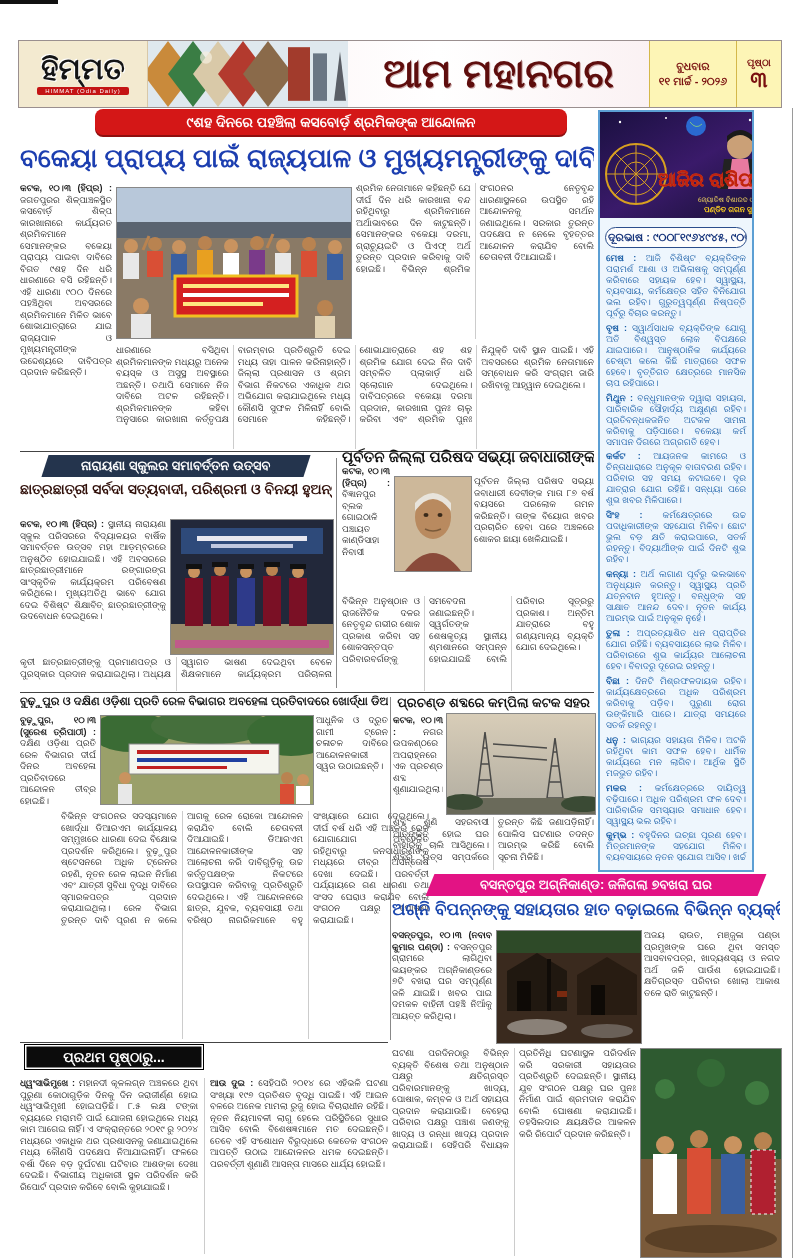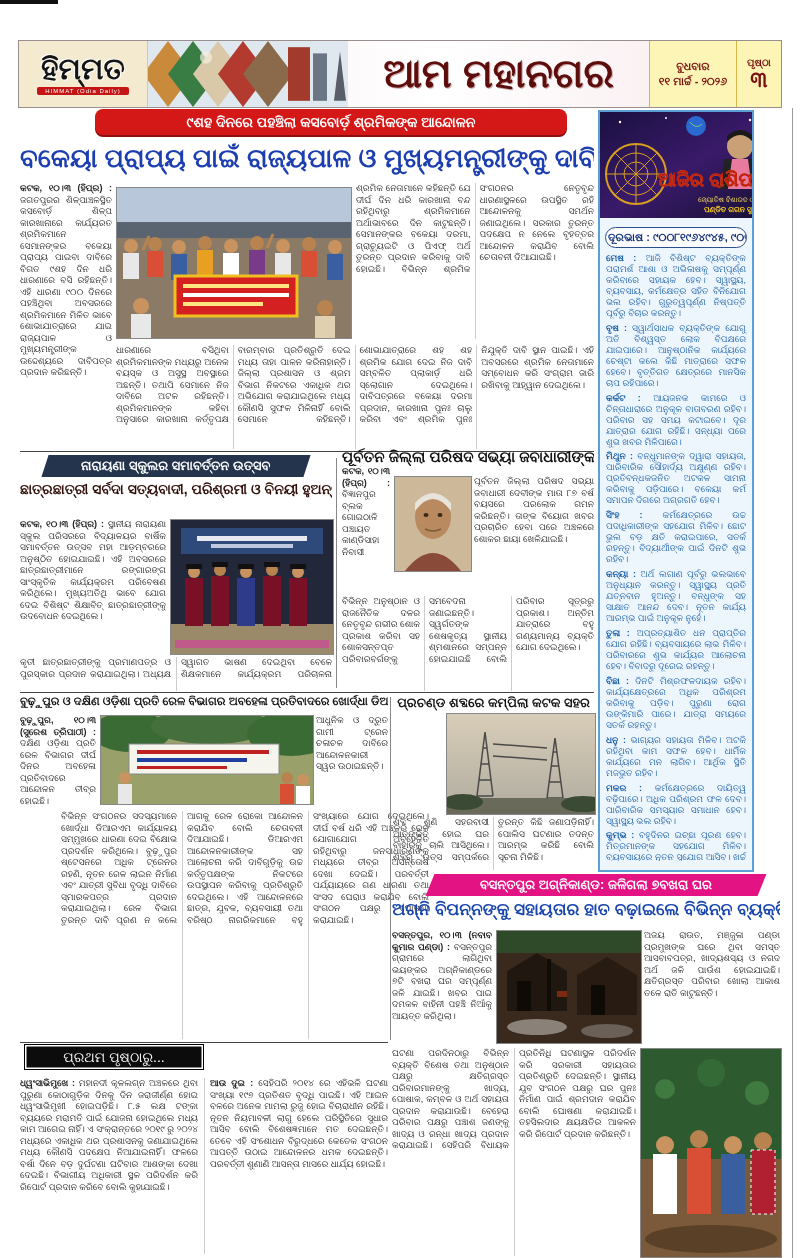--- a/index.html
+++ b/index.html
@@ -98,21 +98,21 @@
     color:#1946ae;text-align:center;white-space:nowrap;overflow:hidden;}
   .fire-colA{left:0;top:58px;width:100px;height:114px;}
   .fire-photo{left:104px;top:58px;width:144px;height:112px;border:1px solid #888;}
   .fire-colB{left:252px;top:58px;width:136px;height:114px;}
   .fire-bottom{left:0;top:176px;width:244px;height:208px;column-count:2;column-gap:10px;
     column-rule:1px solid #ccc;}
   .fire-photo2{left:248px;top:176px;width:140px;height:208px;border:1px solid #888;}
   
   .cont{left:20px;top:1044px;width:368px;height:212px;}
   .cont-header{margin-left:4px;width:178px;height:24px;background:#0c0c0c;color:#fff;
-    font-size:14px;font-weight:normal;display:flex;align-items:center;justify-content:center;
+    font-size:14px;font-weight:bold;display:flex;align-items:center;justify-content:center;
     box-shadow:inset 0 0 0 1.5px #fff;border:1.5px solid #000;}
   .cont-body{position:absolute;left:0;top:34px;width:368px;height:176px;column-count:2;
     column-gap:12px;column-rule:1px solid #ccc;}
   .cont-body p{margin:0 0 4px 0;}
   
   .sidebar{left:598px;top:110px;width:156px;height:762px;background:#eef6fd;
     border:2px solid #5c9fd4;box-sizing:border-box;}
   .phone-pill{margin:5px 5px 3px 5px;border:1.5px solid #2b4e8c;border-radius:11px;
     background:#fdfdfd;font-size:11px;font-weight:bold;color:#15337a;text-align:center;
     padding:3px 2px;white-space:nowrap;overflow:hidden;}
@@ -293,20 +293,24 @@
     </g>
   </svg>
   <div class="abs clip news rail-colB">ଆଧୁନିକ ଓ ଦ୍ରୁତ ଗାମୀ ଟ୍ରେନ ଚଳାଚଳ ଦାବିରେ ଆନ୍ଦୋଳନକାରୀ ସ୍ୱର ଉଠାଇଛନ୍ତି।</div>
   <div class="abs clip news rail-bottom">ବିଭିନ୍ନ ସଂଗଠନର ସଦସ୍ୟମାନେ ଖୋର୍ଦ୍ଧା ଡିଆରଏମ କାର୍ଯ୍ୟାଳୟ ସମ୍ମୁଖରେ ଧାରଣା ଦେଇ ବିକ୍ଷୋଭ ପ୍ରଦର୍ଶନ କରିଥିଲେ। ବୁଢ଼ୁପୁର ଷ୍ଟେସନରେ ଅଧିକ ଟ୍ରେନର ରହଣି, ନୂତନ ରେଳ ଲାଇନ ନିର୍ମାଣ ଏବଂ ଯାତ୍ରୀ ସୁବିଧା ବୃଦ୍ଧି ଦାବିରେ ସ୍ମାରକପତ୍ର ପ୍ରଦାନ କରାଯାଇଥିଲା। ରେଳ ବିଭାଗ ତୁରନ୍ତ ଦାବି ପୂରଣ ନ କଲେ ଆଗକୁ ରେଳ ରୋକୋ ଆନ୍ଦୋଳନ କରାଯିବ ବୋଲି ଚେତାବନୀ ଦିଆଯାଇଛି। ଡିଆରଏମ ଆନ୍ଦୋଳନକାରୀଙ୍କ ସହ ଆଲୋଚନା କରି ଦାବିଗୁଡ଼ିକୁ ଉଚ୍ଚ କର୍ତ୍ତୃପକ୍ଷଙ୍କ ନିକଟରେ ଉପସ୍ଥାପନ କରିବାକୁ ପ୍ରତିଶ୍ରୁତି ଦେଇଥିଲେ। ଏହି ଆନ୍ଦୋଳନରେ ଛାତ୍ର, ଯୁବକ, ବ୍ୟବସାୟୀ ତଥା ବରିଷ୍ଠ ନାଗରିକମାନେ ବହୁ ସଂଖ୍ୟାରେ ଯୋଗ ଦେଇଥିଲେ। ଦୀର୍ଘ ବର୍ଷ ଧରି ଏହି ଅଞ୍ଚଳର ରେଳ ଯୋଗାଯୋଗ ଅବହେଳିତ ରହିଥିବାରୁ ଜନସାଧାରଣଙ୍କ ମଧ୍ୟରେ ତୀବ୍ର ଅସନ୍ତୋଷ ଦେଖା ଦେଇଛି। ପରବର୍ତ୍ତୀ ପର୍ଯ୍ୟାୟରେ ଗଣ ଧାରଣା ତଥା ସଂସଦ ଘେରାଓ କରାଯିବ ବୋଲି ସଂଗଠନ ପକ୍ଷରୁ ଘୋଷଣା କରାଯାଇଛି।</div>
 </div>
 
 <div class="abs vline" style="left:390px;top:697px;height:343px;"></div>
 
 <div class="abs blast">
   <div class="blast-headline">ପ୍ରଚଣ୍ଡ ଶବ୍ଦରେ କମ୍ପିଲା କଟକ ସହର</div>
+  <div class="abs clip news blast-colA">
+    <span class="dl">କଟକ, ୧୦।୩ :</span>
+    <span>ନଗର ଉପକଣ୍ଠରେ ଅପରାହ୍ନରେ ଏକ ପ୍ରଚଣ୍ଡ ଶବ୍ଦ ଶୁଣାଯାଇଥିଲା।</span>
+  </div>
   <svg class="abs blast-photo" viewBox="0 0 148 100" preserveAspectRatio="none">
     <defs>
       <linearGradient id="skyg" x1="0" y1="0" x2="0" y2="1">
         <stop offset="0" stop-color="#d8cdb8"></stop>
           <stop offset="1" stop-color="#b0aca0"></stop>
       </linearGradient>
     </defs>
     <rect width="148" height="100" fill="url(#skyg)"></rect>
     <g stroke="#4a4a48" stroke-width="1.5" fill="none">
       <path d="M30 82 L38 18 L46 82 M30 82 L46 82 M32 66 L44 66 M34 50 L42 50 M36 34 L40 34"></path>
@@ -404,22 +408,22 @@
     <polygon points="124,47 132,47 128,77 120,77" fill="#222"></polygon>
     <polygon points="156,47 148,47 152,77 160,77" fill="#222"></polygon>
     <text x="58" y="74" font-size="19" font-weight="bold" fill="#ffd020" stroke="#c02010" stroke-width="0.6" font-family="Liberation Sans, DejaVu Sans, sans-serif">ଆଜିର ରାଶିଫଳ</text>
     <text x="98" y="90" font-size="7" fill="#ffe060" font-family="Liberation Sans, DejaVu Sans, sans-serif">ଜ୍ୟୋତିଷ ବିଶାରଦ ଓ ବାସ୍ତୁବିଦ୍</text>
     <text x="104" y="100" font-size="7.5" font-weight="bold" fill="#ffd020" font-family="Liberation Sans, DejaVu Sans, sans-serif">ପଣ୍ଡିତ ଗଗନ ସୁଭାଷ ପାଢ଼ୀ</text>
   </svg>
   <div class="phone-pill">ଦୂରଭାଷ : ୯୦୦୮୧୯୬୪୯୪୫, ୯୦୩୮୮୬୪୧୯୩</div>
   <div class="horo-entries">
     <p><span class="sign">ମେଷ :</span> <span>ଆଜି ବିଶିଷ୍ଟ ବ୍ୟକ୍ତିଙ୍କ ପରାମର୍ଶ ଆଶା ଓ ଅଭିଳାଷକୁ ସମ୍ପୂର୍ଣ୍ଣ କରିବାରେ ସହାୟକ ହେବ। ସ୍ୱାସ୍ଥ୍ୟ, ବ୍ୟବସାୟ, କର୍ମକ୍ଷେତ୍ର ସହିତ ବିନିଯୋଗ ଭଲ ରହିବ। ଗୁରୁତ୍ୱପୂର୍ଣ୍ଣ ନିଷ୍ପତ୍ତି ପୂର୍ବରୁ ବିଚାର କରନ୍ତୁ।</span></p>
     <p><span class="sign">ବୃଷ :</span> <span>ସ୍ୱାର୍ଥସାଧକ ବ୍ୟକ୍ତିଙ୍କ ଯୋଗୁ ଅତି ବିଶ୍ୱସ୍ତ ଲୋକ ବିପକ୍ଷରେ ଯାଇପାରେ। ଆନୁଷ୍ଠାନିକ କାର୍ଯ୍ୟରେ ଚେଷ୍ଟା କଲେ କିଛି ମାତ୍ରାରେ ସଫଳ ହେବେ। ବୃତ୍ତିଗତ କ୍ଷେତ୍ରରେ ମାନସିକ ଚାପ ରହିପାରେ।</span></p>
+    <p><span class="sign">ମିଥୁନ :</span> <span>ବନ୍ଧୁମାନଙ୍କ ଦ୍ୱାରା ସହାୟତା, ପାରିବାରିକ ସୌହାର୍ଦ୍ୟ ଅକ୍ଷୁଣ୍ଣ ରହିବ। ପ୍ରତିବନ୍ଧକଜନିତ ଅଟକଳ ସାମନା କରିବାକୁ ପଡ଼ିପାରେ। ବକେୟା କର୍ମ ସମାପନ ଦିଗରେ ଅଗ୍ରଗତି ହେବ।</span></p>
     <p><span class="sign">କର୍କଟ :</span> <span>ଆୟଜନକ କାମରେ ଓ ଚିନ୍ତାଧାରାରେ ଅନୁକୂଳ ବାତାବରଣ ରହିବ। ପରିବାର ସହ ସମୟ କଟାଇବେ। ଦୂର ଯାତ୍ରାର ଯୋଗ ରହିଛି। ସନ୍ଧ୍ୟା ପରେ ଶୁଭ ଖବର ମିଳିପାରେ।</span></p>
-    <p><span class="sign">ମିଥୁନ :</span> <span>ବନ୍ଧୁମାନଙ୍କ ଦ୍ୱାରା ସହାୟତା, ପାରିବାରିକ ସୌହାର୍ଦ୍ୟ ଅକ୍ଷୁଣ୍ଣ ରହିବ। ପ୍ରତିବନ୍ଧକଜନିତ ଅଟକଳ ସାମନା କରିବାକୁ ପଡ଼ିପାରେ। ବକେୟା କର୍ମ ସମାପନ ଦିଗରେ ଅଗ୍ରଗତି ହେବ।</span></p>
     <p><span class="sign">ସିଂହ :</span> <span>କର୍ମକ୍ଷେତ୍ରରେ ଉଚ୍ଚ ପଦାଧିକାରୀଙ୍କ ସହଯୋଗ ମିଳିବ। ଛୋଟ ଭୁଲ ବଡ଼ କ୍ଷତି କରାଇପାରେ, ସତର୍କ ରହନ୍ତୁ। ବିଦ୍ୟାର୍ଥୀଙ୍କ ପାଇଁ ଦିନଟି ଶୁଭ ରହିବ।</span></p>
     <p><span class="sign">କନ୍ୟା :</span> <span>ଅର୍ଥ ଲଗାଣ ପୂର୍ବରୁ ଭଲଭାବେ ଅନୁଧ୍ୟାନ କରନ୍ତୁ। ସ୍ୱାସ୍ଥ୍ୟ ପ୍ରତି ଯତ୍ନବାନ ହୁଅନ୍ତୁ। ବନ୍ଧୁଙ୍କ ସହ ସାକ୍ଷାତ ଆନନ୍ଦ ଦେବ। ନୂତନ କାର୍ଯ୍ୟ ଆରମ୍ଭ ପାଇଁ ଅନୁକୂଳ ନୁହେଁ।</span></p>
     <p><span class="sign">ତୁଳା :</span> <span>ଅପ୍ରତ୍ୟାଶିତ ଧନ ପ୍ରାପ୍ତିର ଯୋଗ ରହିଛି। ବ୍ୟବସାୟରେ ଲାଭ ମିଳିବ। ପରିବାରରେ ଶୁଭ କାର୍ଯ୍ୟର ଆଲୋଚନା ହେବ। ବିବାଦରୁ ଦୂରେଇ ରହନ୍ତୁ।</span></p>
     <p><span class="sign">ବିଛା :</span> <span>ଦିନଟି ମିଶ୍ରଫଳଦାୟକ ରହିବ। କାର୍ଯ୍ୟକ୍ଷେତ୍ରରେ ଅଧିକ ପରିଶ୍ରମ କରିବାକୁ ପଡ଼ିବ। ପୁରୁଣା ରୋଗ ଉଙ୍କିମାରି ପାରେ। ଯାତ୍ରା ସମୟରେ ସତର୍କ ରହନ୍ତୁ।</span></p>
     <p><span class="sign">ଧନୁ :</span> <span>ଭାଗ୍ୟର ସହାୟତା ମିଳିବ। ଅଟକି ରହିଥିବା କାମ ସଫଳ ହେବ। ଧାର୍ମିକ କାର୍ଯ୍ୟରେ ମନ ଲାଗିବ। ଆର୍ଥିକ ସ୍ଥିତି ମଜଭୁତ ରହିବ।</span></p>
     <p><span class="sign">ମକର :</span> <span>କର୍ମକ୍ଷେତ୍ରରେ ଦାୟିତ୍ୱ ବଢ଼ିପାରେ। ଅଧିକ ପରିଶ୍ରମ ଫଳ ଦେବ। ପାରିବାରିକ ସମସ୍ୟାର ସମାଧାନ ହେବ। ସ୍ୱାସ୍ଥ୍ୟ ଭଲ ରହିବ।</span></p>
     <p><span class="sign">କୁମ୍ଭ :</span> <span>ବହୁଦିନର ଇଚ୍ଛା ପୂରଣ ହେବ। ମିତ୍ରମାନଙ୍କ ସହଯୋଗ ମିଳିବ। ବ୍ୟବସାୟରେ ନୂତନ ସୁଯୋଗ ଆସିବ। ଖର୍ଚ୍ଚ ଅଧିକ ହୋଇପାରେ। ବାଣୀରେ ସଂଯମ ରଖନ୍ତୁ।</span></p>
     <p><span class="sign">ମୀନ :</span> <span>ଆଧ୍ୟାତ୍ମିକ କାର୍ଯ୍ୟରେ ରୁଚି ବଢ଼ିବ। ଗୁରୁଜନଙ୍କ ଆଶୀର୍ବାଦ ମିଳିବ। ଚାକିରିରେ ପଦୋନ୍ନତିର ସମ୍ଭାବନା ରହିଛି। ସନ୍ଧ୍ୟାରେ ଅତିଥି ଆଗମନ ହୋଇପାରେ।</span></p>
   </div>
 </div>

